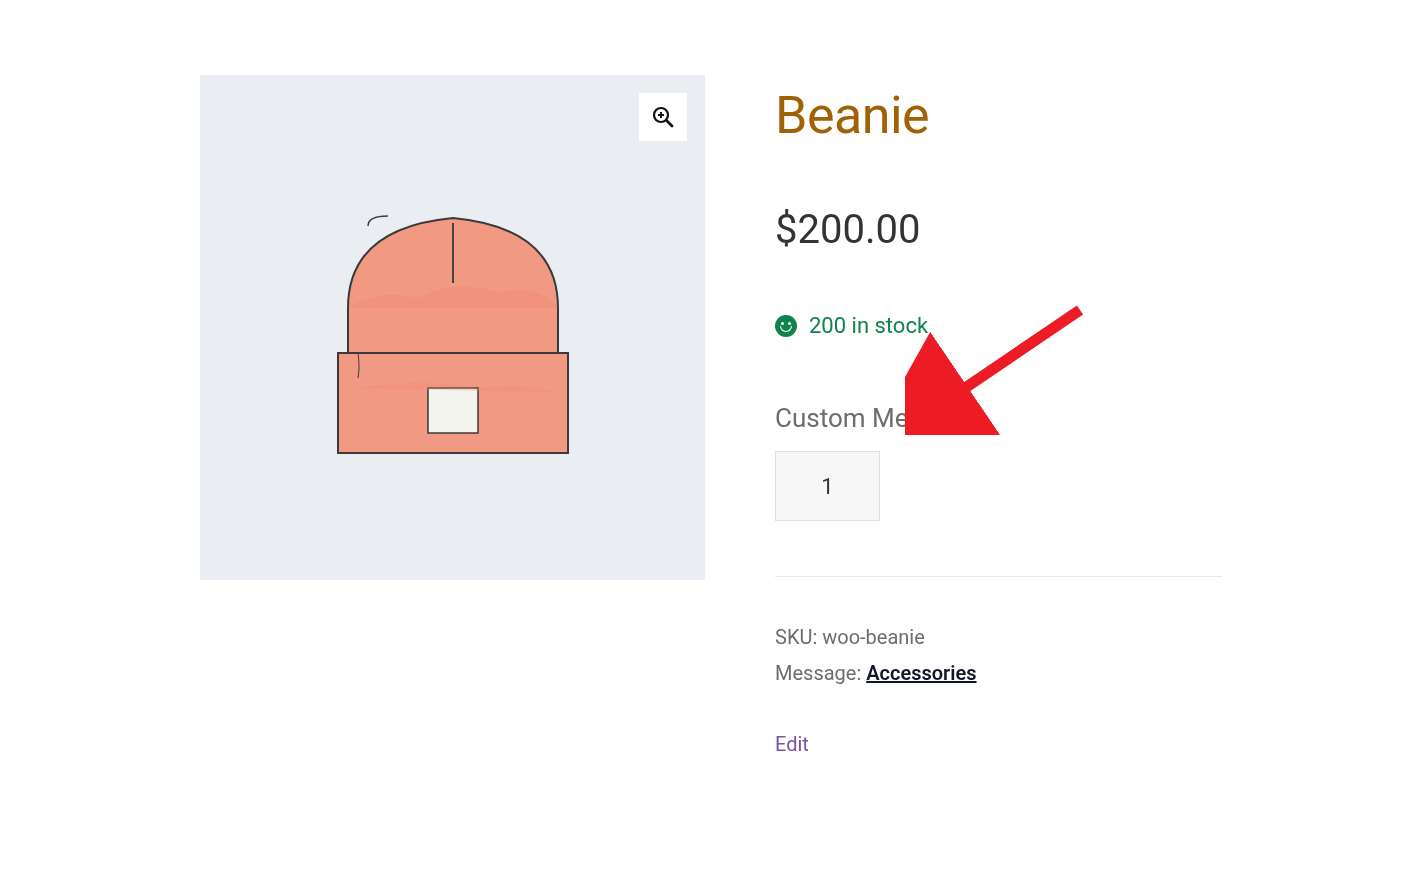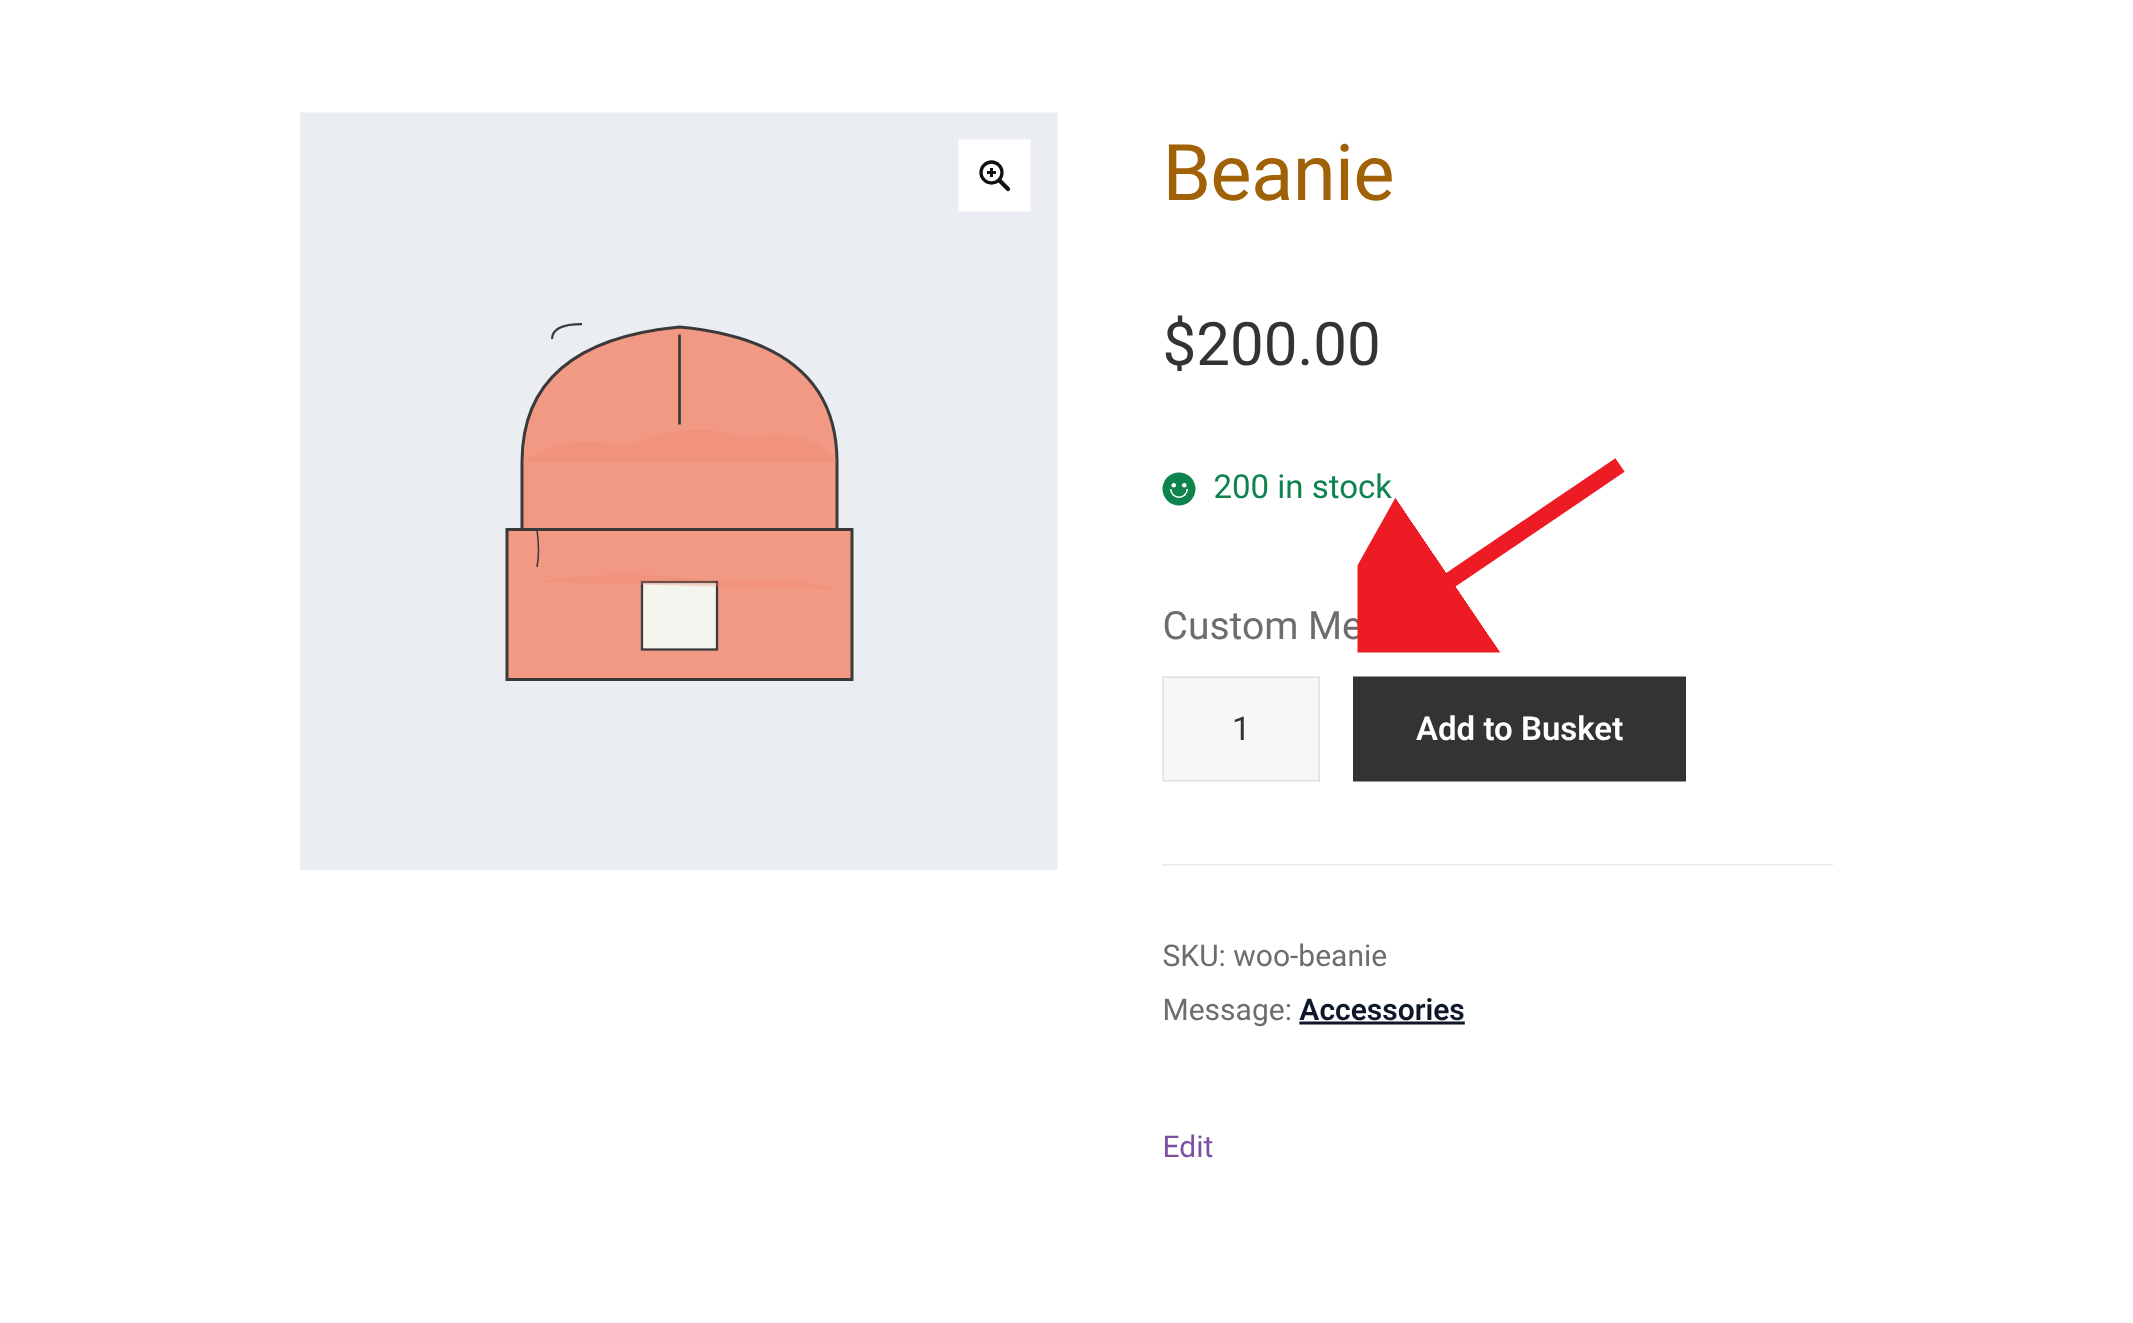--- a/index.html
+++ b/index.html
@@ -142,21 +142,21 @@
       color: #6d6d6d;
       margin-bottom: 12px;
     }
     .meta-link {
       color: #0f172a;
       text-decoration: underline;
       font-weight: 600;
     }
     .edit-link {
       display: inline-block;
-      margin-top: 55px;
+      margin-top: 35px;
       font-size: 20px;
       color: #7c51a1;
       text-decoration: none;
     }
     .annotation-arrow {
       position: absolute;
       top: 305px;
       left: 905px;
       pointer-events: none;
     }
@@ -192,21 +192,20 @@
 
     <div class="stock-status">
       <div class="smiley-icon"></div>
       <span class="stock-text">200 in stock</span>
     </div>
 
     <div class="custom-message">Custom Message</div>
 
     <div class="cart-row">
       <input type="text" class="quantity-input" value="1" style="">
-      <button class="add-to-cart-button">Add to Busket</button>
     </div>
 
     <div class="product-meta">
       <div class="meta-line">
         <span>SKU: </span><span>woo-beanie</span>
       </div>
       <div class="meta-line">
         <span>Message: </span><a href="#" class="meta-link">Accessories</a>
       </div>
       <a href="#" class="edit-link">Edit</a>

